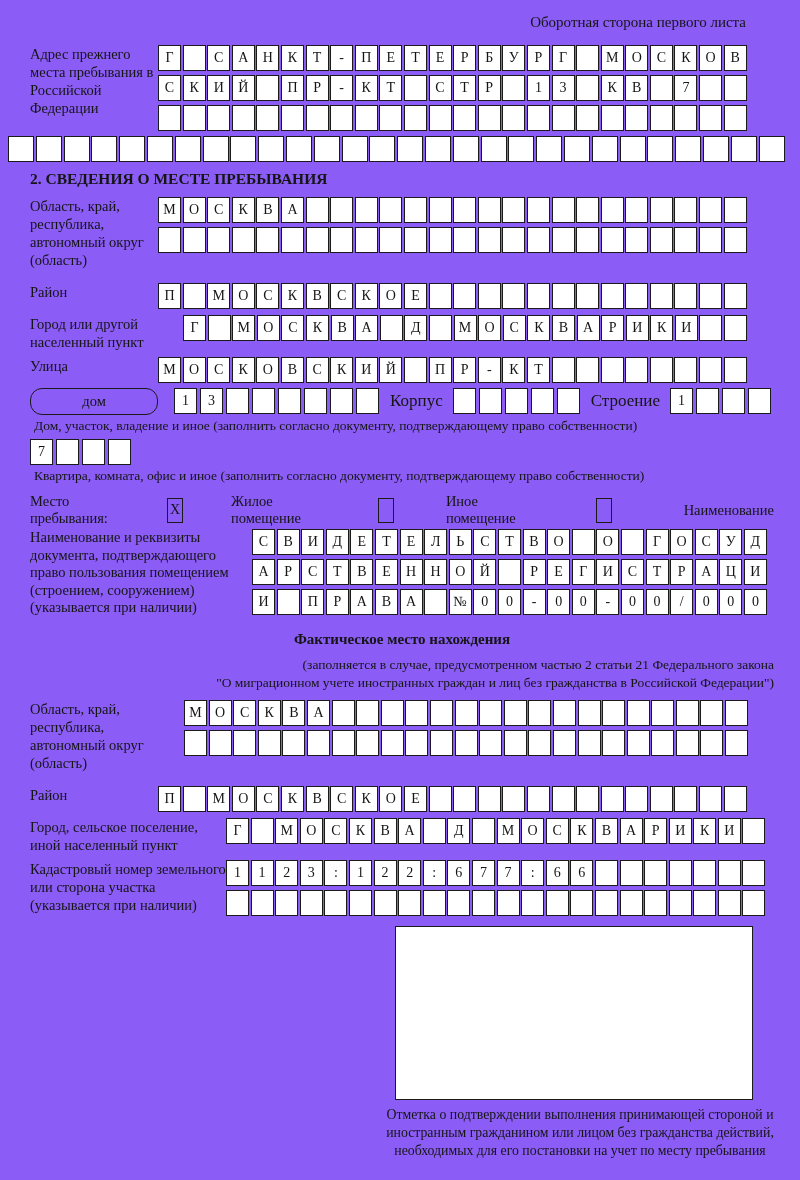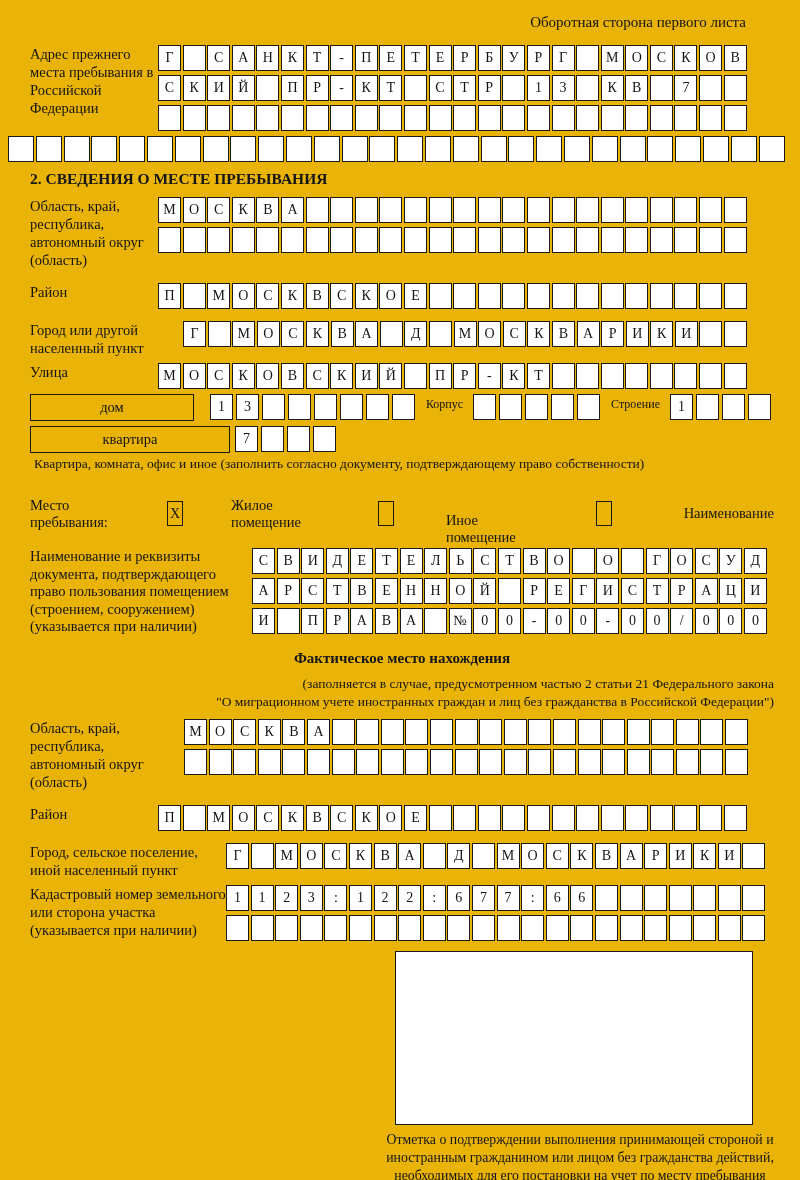--- a/index.html
+++ b/index.html
@@ -1,44 +1,44 @@
 <!DOCTYPE html>
 <html><head>
 <meta charset="utf-8">
 <style>
   html,body{margin:0;padding:0;background:#ffffff;color:#151515;
     font-family:"Liberation Serif","DejaVu Serif",serif;}
   .sheet{width:800px;height:1180px;box-sizing:border-box;overflow:hidden;
-    padding:14px 26px 0 30px;background:#eab308;position:relative;}
+    padding:14px 26px 0 30px;background:#8b5cf6;position:relative;}
   .top-note{text-align:right;font-size:15px;padding-right:28px;margin-bottom:14px;}
 
   .frow{display:flex;align-items:flex-start;}
   .flabel{font-size:14.5px;line-height:18px;flex:0 0 128px;width:128px;}
   .rows>.cells{margin-bottom:4px;}
   .cells{display:flex;}
   .cell{box-sizing:border-box;flex:0 0 auto;width:23px;height:26px;
     border:1.6px solid #1a1a1a;margin-right:1.6px;background:#fff;
     display:flex;align-items:center;justify-content:center;
     font-size:14px;line-height:1;}
   .fullrow{margin-left:-22px;margin-top:1px;}
   .fullrow .cell{width:26px;margin-right:1.8px;}
   .note-center{text-align:center;font-size:13.5px;margin:4px 0 4px;}
   .sec-title{font-weight:bold;font-size:15.5px;margin:8px 0 9px;}
-  .mb6{margin-bottom:6px;margin-top:12px;}
+  .mb6{margin-bottom:6px;}
   .mb14{margin-bottom:14px;}
   .indent1{margin-left:25px;}
   .indent-ob{margin-left:26px;}
 
   .boxrow{display:flex;align-items:flex-start;margin-top:5px;}
   .wide-box{box-sizing:border-box;border:1.7px solid #1a1a1a;height:27px;
     display:flex;align-items:center;justify-content:center;font-size:14.5px;}
-  .dom-box{width:171px;margin-right:16px;}
+  .dom-box{width:171px;margin-right:16px;border-radius:12px;}
   .kv-box{width:200px;margin-right:5px;}
   .domcells .cell{margin-right:3px;}
-  .inline-lab{font-size:12px;padding:3px 10px 0 8px;white-space:nowrap;}
+  .inline-lab{font-size:17px;padding:3px 10px 0 8px;white-space:nowrap;}
   .small-note{font-size:13.5px;margin:3px 0 5px 4px;}
 
   .mesto{display:flex;align-items:center;font-size:14.5px;margin:9px 0 2px;gap:36px;}
   .chk{box-sizing:border-box;width:21px;height:25px;border:1.7px solid #1a1a1a;
     display:flex;align-items:center;justify-content:center;font-size:14px;}
   .mesto .lab{margin-right:12px;}
   .need-note{font-size:13.5px;margin:1px 0 8px 215px;}
 
   .doc-label{flex:0 0 222px;width:222px;line-height:17.5px;}
 
@@ -342,38 +342,38 @@
         <div class="cell"></div>
       </div>
     <div class="inline-lab">Строение</div>
     <div class="cells domcells">
         <div class="cell">1</div>
         <div class="cell"></div>
         <div class="cell"></div>
         <div class="cell"></div>
       </div>
   </div>
+  <div class="small-note">Дом, участок, владение и иное (заполнить согласно документу, подтверждающему право собственности)</div>
 
   <div class="boxrow">
-    <div class="wide-box kv-box">квартира</div>
     <div class="cells domcells">
         <div class="cell">7</div>
         <div class="cell"></div>
         <div class="cell"></div>
         <div class="cell"></div>
       </div>
   </div>
   <div class="small-note">Квартира, комната, офис и иное (заполнить согласно документу, подтверждающему право собственности)</div>
 
   <div class="mesto">
     <span class="lab">Место пребывания:</span>
     <span class="chk" style="margin-right:12px;">X</span>
     <span style="margin-right:26px;">Жилое помещение</span>
     <span class="chk" style="margin-right:16px;"></span>
-    <span style="margin-right:36px;margin-top:31px;">Иное помещение</span>
+    <span style="margin-right:36px;">Иное помещение</span>
     <span class="chk" style="margin-right:36px;"></span>
     <span>Наименование</span>
   </div>
 
   <div class="frow">
     <div class="flabel doc-label">Наименование и реквизиты документа, подтверждающего право пользования помещением (строением, сооружением) (указывается при наличии)</div>
     <div class="rows">
       <div class="cells">
           <div class="cell">С</div>
           <div class="cell">В</div>

